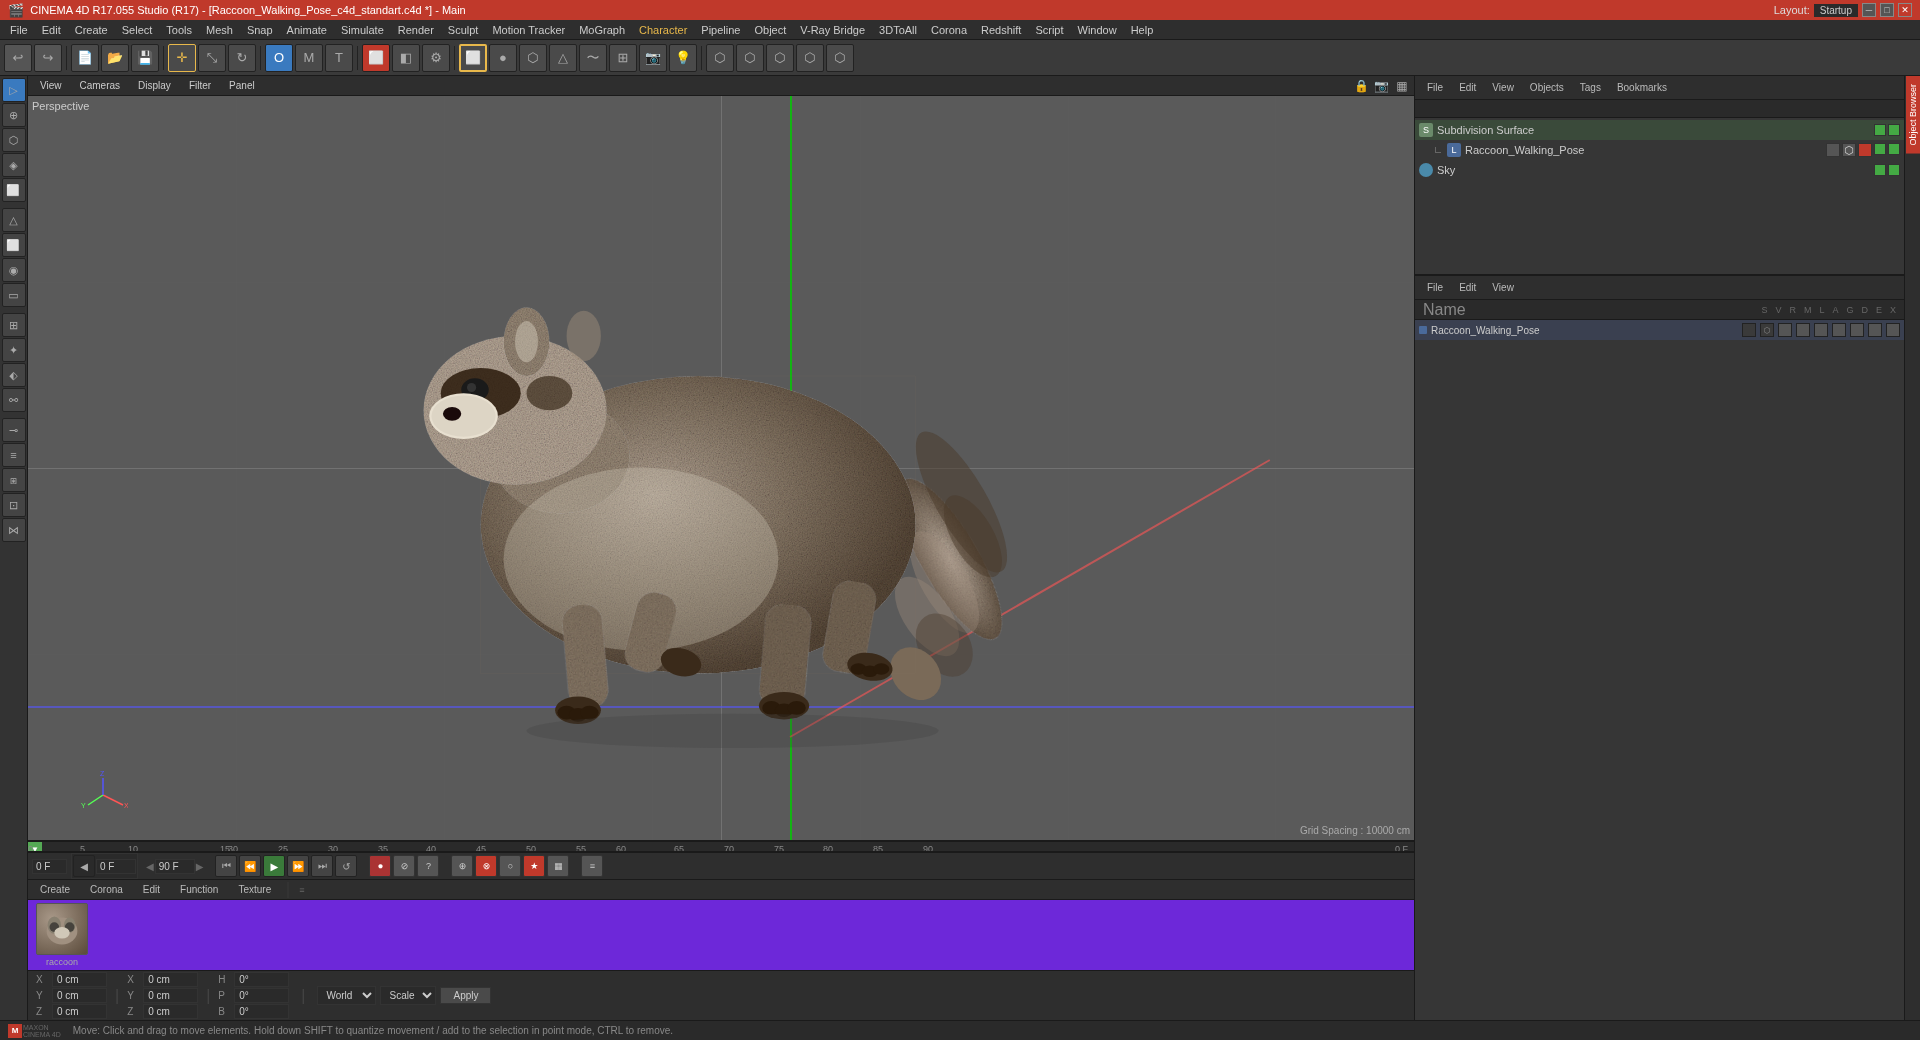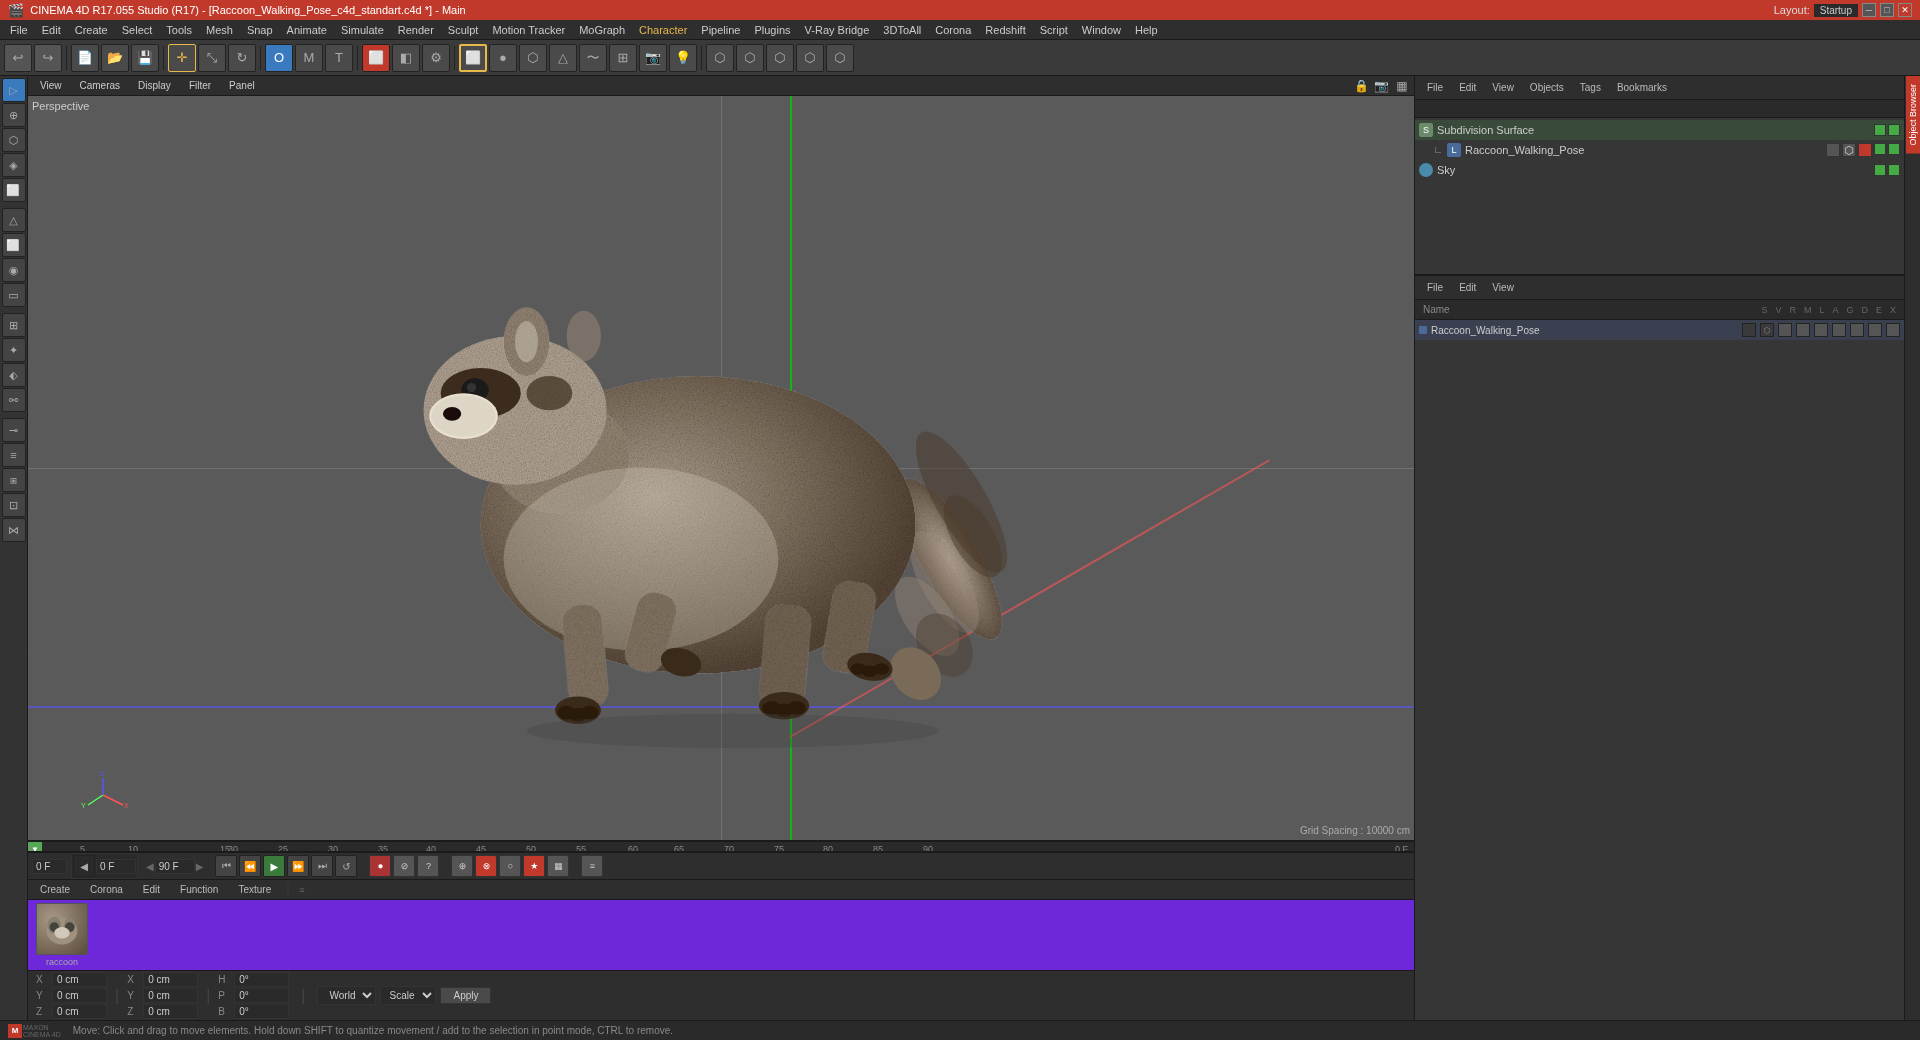--- a/index.html
+++ b/index.html
@@ -298,21 +298,20 @@
       padding: 1px 4px;
       width: 55px;
     }
     #coord-world {
       background: #2a2a2a;
       border: 1px solid #333;
       color: #ccc;
       font-size: 10px;
       padding: 2px 6px;
       cursor: pointer;
-      text-align: right;
     }
     #coord-scale {
       background: #2a2a2a;
       border: 1px solid #333;
       color: #ccc;
       font-size: 10px;
       padding: 2px 6px;
       cursor: pointer;
     }
     #coord-apply {
@@ -459,21 +458,21 @@
     <div class="menu-item">Mesh</div>
     <div class="menu-item">Snap</div>
     <div class="menu-item">Animate</div>
     <div class="menu-item">Simulate</div>
     <div class="menu-item">Render</div>
     <div class="menu-item">Sculpt</div>
     <div class="menu-item">Motion Tracker</div>
     <div class="menu-item">MoGraph</div>
     <div class="menu-item" style="color:#e8b84b;">Character</div>
     <div class="menu-item">Pipeline</div>
-    <div class="menu-item">Plugins</div>
+    <div class="menu-item">Object</div>
     <div class="menu-item">V-Ray Bridge</div>
     <div class="menu-item">3DToAll</div>
     <div class="menu-item">Corona</div>
     <div class="menu-item">Redshift</div>
     <div class="menu-item">Script</div>
     <div class="menu-item">Window</div>
     <div class="menu-item">Help</div>
   </div>
 
   <div id="toolbar">
@@ -683,21 +682,21 @@
           <div style="position:absolute;left:100px;" class="tick-label">10</div>
           <div style="position:absolute;left:164px;margin-left:28px;" class="tick-label">15</div>
           <div style="position:absolute;left:200px;" class="tick-label">30</div>
           <div style="position:absolute;left:250px;" class="tick-label">25</div>
           <div style="position:absolute;left:300px;" class="tick-label">30</div>
           <div style="position:absolute;left:350px;" class="tick-label">35</div>
           <div style="position:absolute;left:398px;" class="tick-label">40</div>
           <div style="position:absolute;left:448px;" class="tick-label">45</div>
           <div style="position:absolute;left:498px;" class="tick-label">50</div>
           <div style="position:absolute;left:548px;" class="tick-label">55</div>
-          <div style="position:absolute;left:600px;" class="tick-label">60</div>
+          <div style="position:absolute;left:588px;" class="tick-label">60</div>
           <div style="position:absolute;left:646px;" class="tick-label">65</div>
           <div style="position:absolute;left:696px;" class="tick-label">70</div>
           <div style="position:absolute;left:746px;" class="tick-label">75</div>
           <div style="position:absolute;left:795px;" class="tick-label">80</div>
           <div style="position:absolute;left:845px;" class="tick-label">85</div>
           <div style="position:absolute;left:895px;" class="tick-label">90</div>
 
           <div style="position:absolute;right:6px;top:2px;color:#888;font-size:9px;">0 F</div>
         </div>
 
@@ -900,21 +899,21 @@
         </div>
 
         <div id="attr-panel">
           <div id="attr-header">
             <span class="obj-mgr-menu">File</span>
             <span class="obj-mgr-menu">Edit</span>
             <span class="obj-mgr-menu">View</span>
           </div>
 
           <div id="attr-cols-header">
-            <span style="flex:1;font-size:10px;color:#888;">Name</span>
+            <span style="flex:1;font-size:16px;color:#888;">Name</span>
             <div style="display:flex;gap:8px;font-size:9px;color:#666;">
               <span>S</span>
               <span>V</span>
               <span>R</span>
               <span>M</span>
               <span>L</span>
               <span>A</span>
               <span>G</span>
               <span>D</span>
               <span>E</span>

